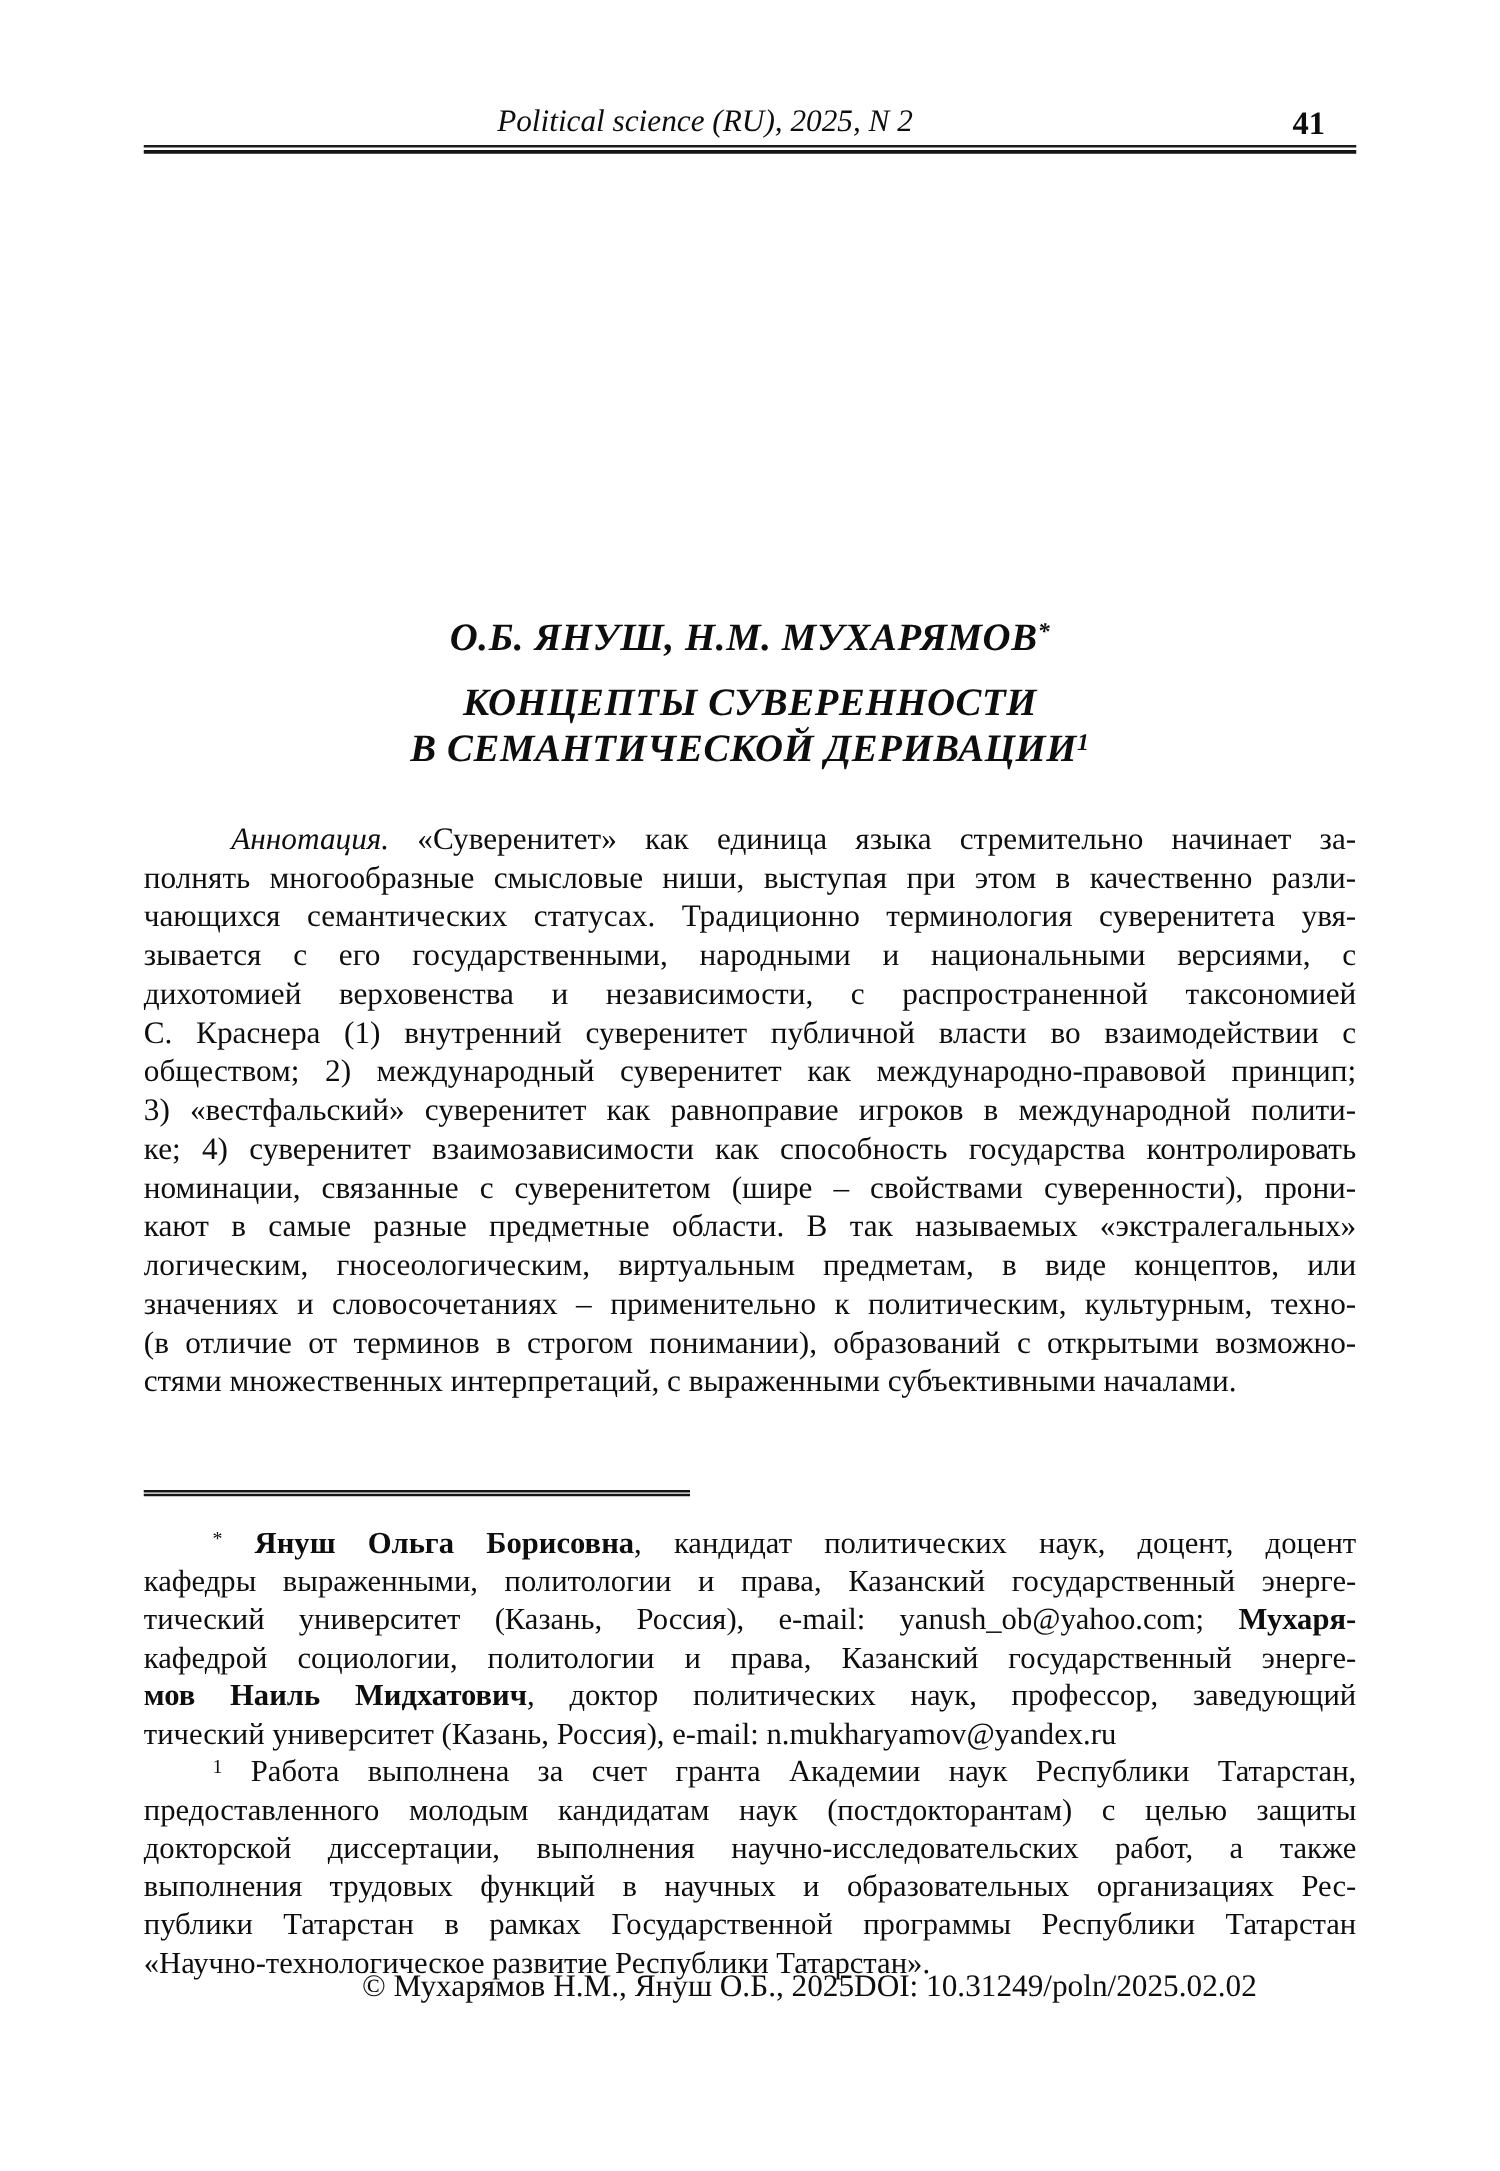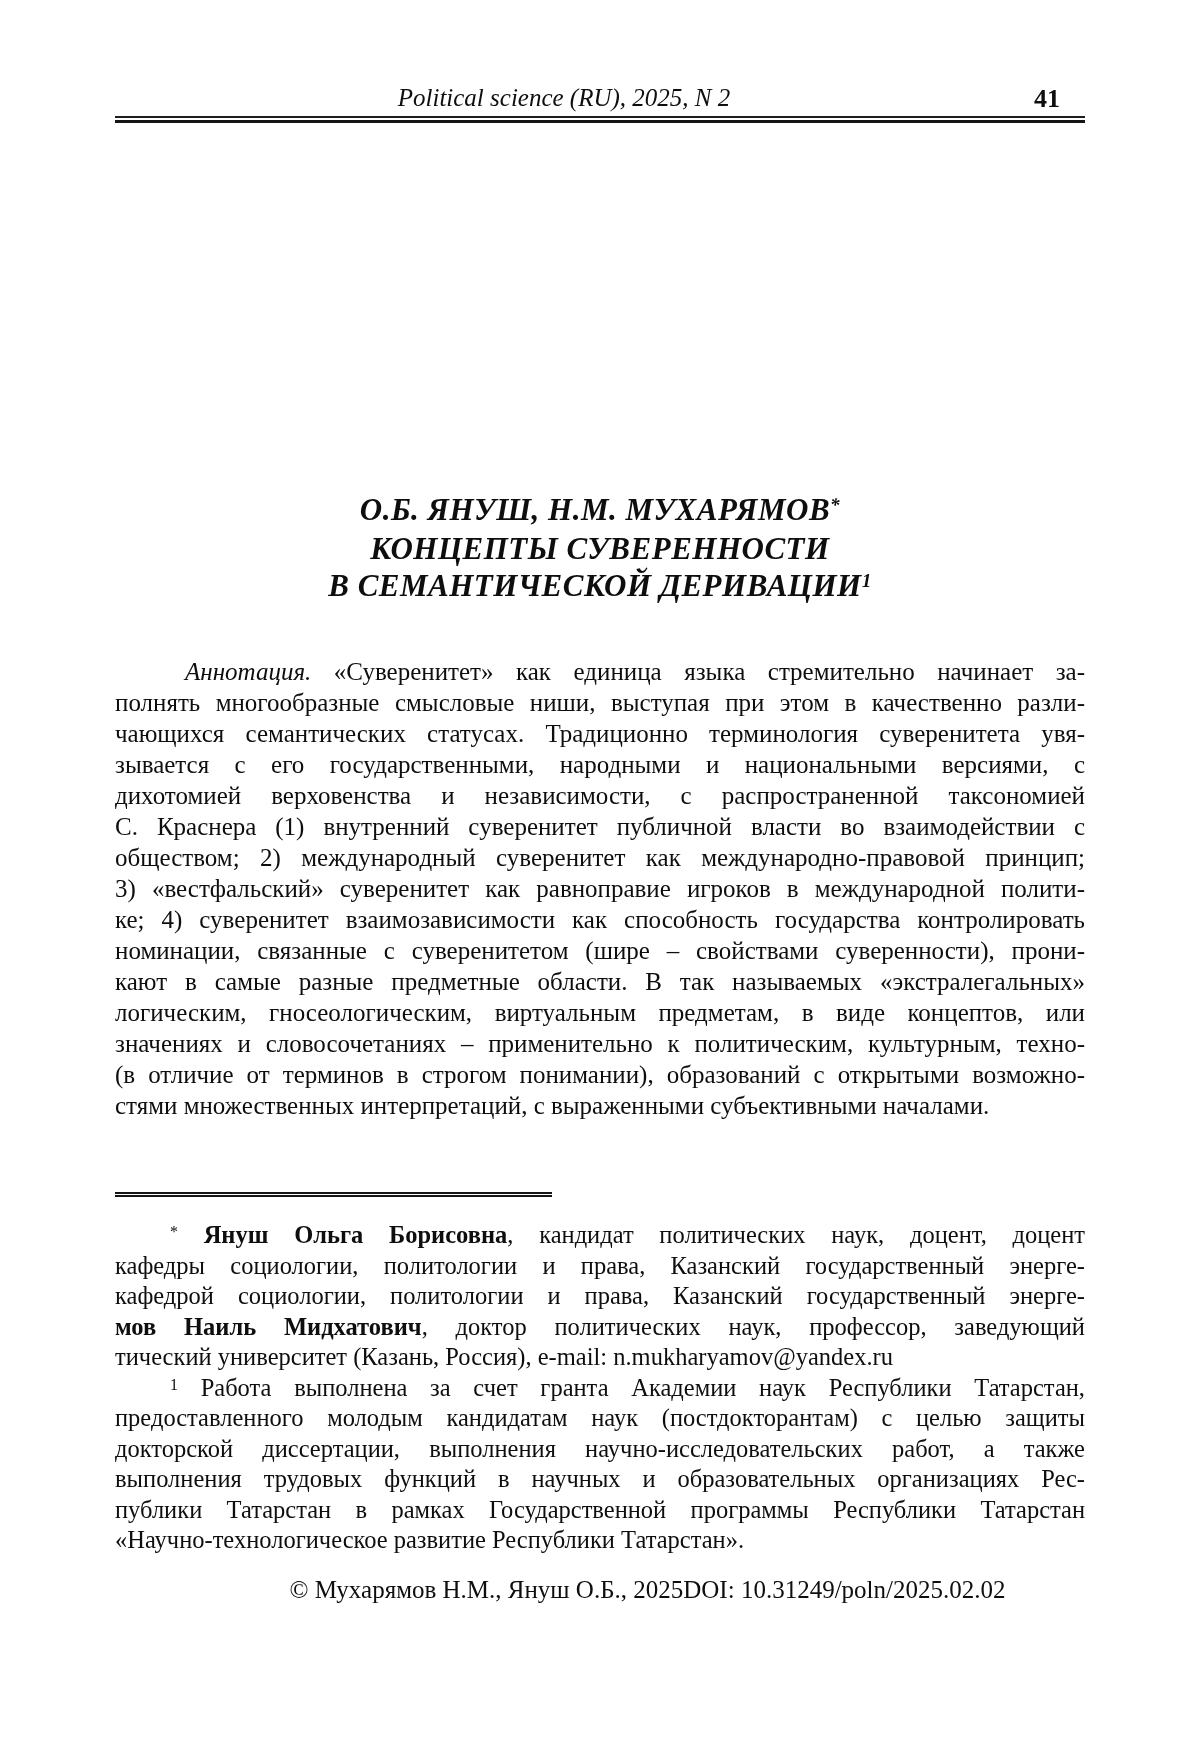--- a/index.html
+++ b/index.html
@@ -32,21 +32,21 @@
     border-top:2px solid #1c1c1c;
     border-bottom:3px solid #141414;
   }
 
   
   .title-block {
     position:absolute; top:490px; left:115px; width:970px;
     text-align:center; font-weight:bold;font-style:italic;
   }
   .authors { font-size:31px; line-height:40px; letter-spacing:0.5px; white-space:nowrap; }
-  .article-title { font-size:31px; line-height:37px; letter-spacing:0.5px; }
+  .article-title { margin-top:13px; font-size:31px; line-height:37px; letter-spacing:0.5px; }
   sup.mark { font-size:0.62em; vertical-align:0.45em; line-height:0; }
 
   
   .abstract {
     position:absolute; top:656px; left:115px; width:970px;
     font-size:25px; line-height:31px;
   }
   .tline { text-align:justify; text-align-last:justify; }
   .tline.last { text-align-last:left; }
   .abstract .tline.ind { text-indent:70px; }
@@ -111,21 +111,22 @@
       <div class="tline"><span>значениях и словосочетаниях – применительно к политическим, культурным, техно-</span></div>
       <div class="tline"><span>(в отличие от терминов в строгом понимании), образований с открытыми возможно-</span></div>
       <div class="tline last"><span>стями множественных интерпретаций, с выраженными субъективными началами.</span></div>
     </div>
 
   <div class="footnote-rule"></div>
 
   <div class="footnotes">
     <div>
         <div class="tline ind"><span class="sup">*</span><span> </span><span class="bold">Януш Ольга Борисовна</span><span>, кандидат политических наук, доцент, доцент</span></div>
-        <div class="tline"><span>кафедры социологии, политологии и права, Казанский государственный энерге-</span></div>
+        <div class="tline"><span>кафедры выраженными, политологии и права, Казанский государственный энерге-</span></div>
+        <div class="tline"><span>тический университет (Казань, Россия), e-mail: yanush_ob@yahoo.com; </span><span class="bold">Мухаря-</span></div>
         <div class="tline"><span>кафедрой социологии, политологии и права, Казанский государственный энерге-</span></div>
         <div class="tline"><span class="bold">мов Наиль Мидхатович</span><span>, доктор политических наук, профессор, заведующий</span></div>
         <div class="tline last"><span>тический университет (Казань, Россия), e-mail: n.mukharyamov@yandex.ru</span></div>
       </div>
     <div>
         <div class="tline ind"><span class="sup">1</span><span> Работа выполнена за счет гранта Академии наук Республики Татарстан,</span></div>
         <div class="tline"><span>предоставленного молодым кандидатам наук (постдокторантам) с целью защиты</span></div>
         <div class="tline"><span>докторской диссертации, выполнения научно-исследовательских работ, а также</span></div>
         <div class="tline"><span>выполнения трудовых функций в научных и образовательных организациях Рес-</span></div>
         <div class="tline"><span>публики Татарстан в рамках Государственной программы Республики Татарстан</span></div>

